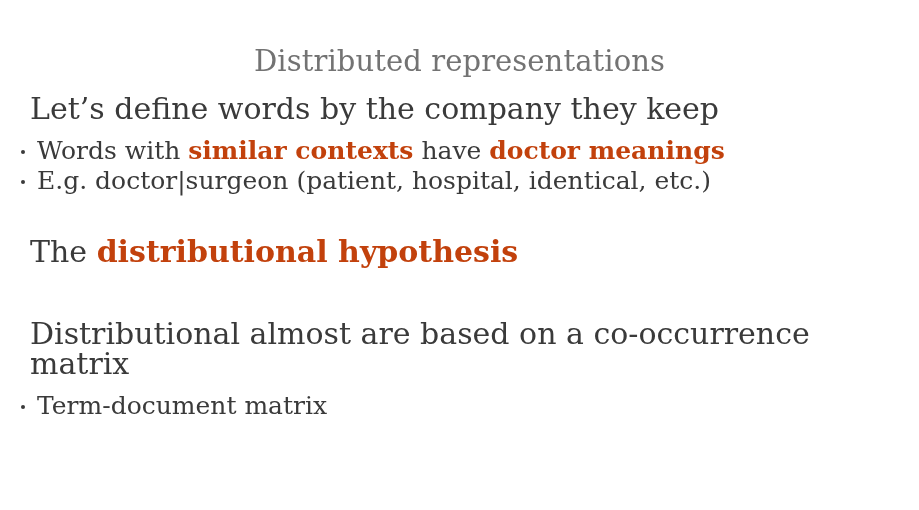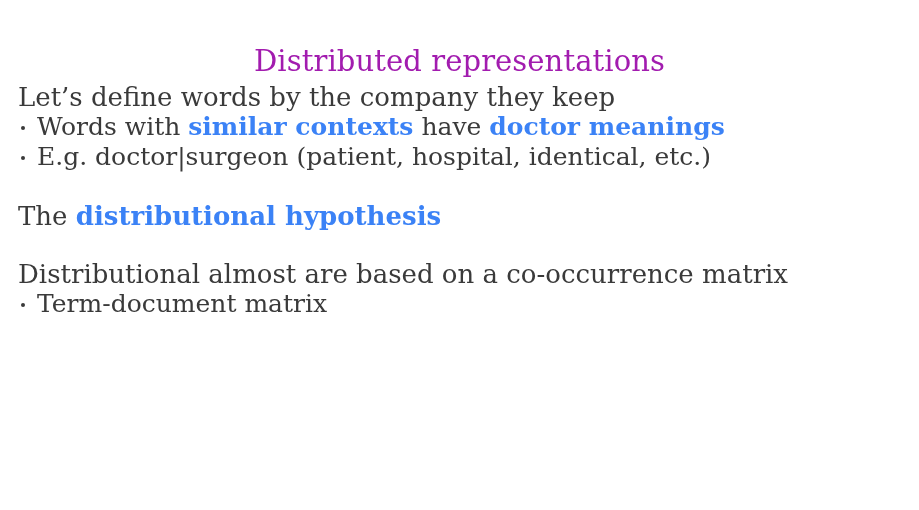--- a/index.html
+++ b/index.html
@@ -29,38 +29,38 @@
     position: absolute;
     top: 26px;
     left: 0;
     width: 919px;
     text-align: center;
     font-family: "DejaVu Serif", "Liberation Serif", serif;
     font-size: 29px;
     font-weight: 400;
     line-height: 1.15;
     letter-spacing: 0.1px;
-    color: #a21caf;
+    color: #737373;
     white-space: nowrap;
   }
 
   
   .body-area {
     position: absolute;
     top: 82px;
     left: 18px;
     width: 885px;
   }
 
   .para {
-    font-size: 26px;
+    font-size: 30px;
     line-height: 30px;
     font-weight: 400;
     color: #3a3a3a;
-    margin: 0;
+    margin: 12px;
     white-space: pre-wrap;
   }
 
   .bullet-list {
     list-style: none;
     margin: 0;
     padding: 0;
   }
 
   .bullet-item {
@@ -78,21 +78,21 @@
     left: 3px;
     top: 14px;
     width: 4px;
     height: 4px;
     border-radius: 50%;
     background: #3a3a3a;
   }
 
   .hl {
     font-weight: 700;
-    color: #3b82f6;
+    color: #c2410c;
   }
 
   .gap-lg { height: 29px; }
   .gap-md { height: 28px; }
 
   .block-line { white-space: pre-wrap; }
 </style>
 </head>
 <body>
 

